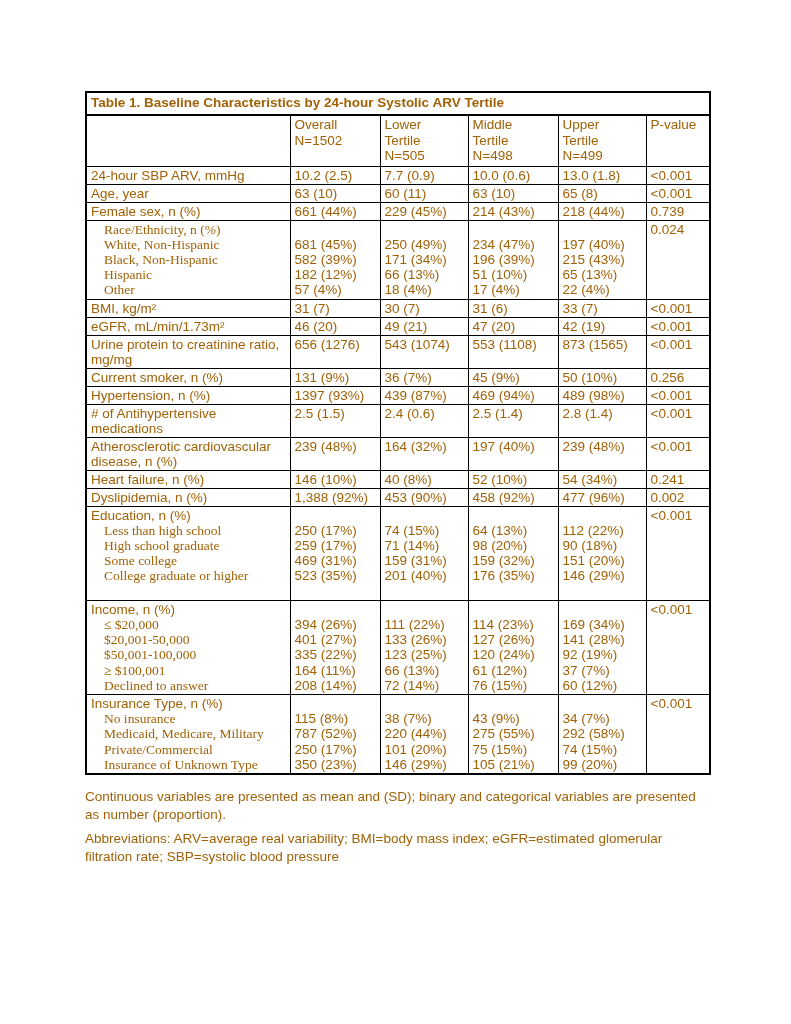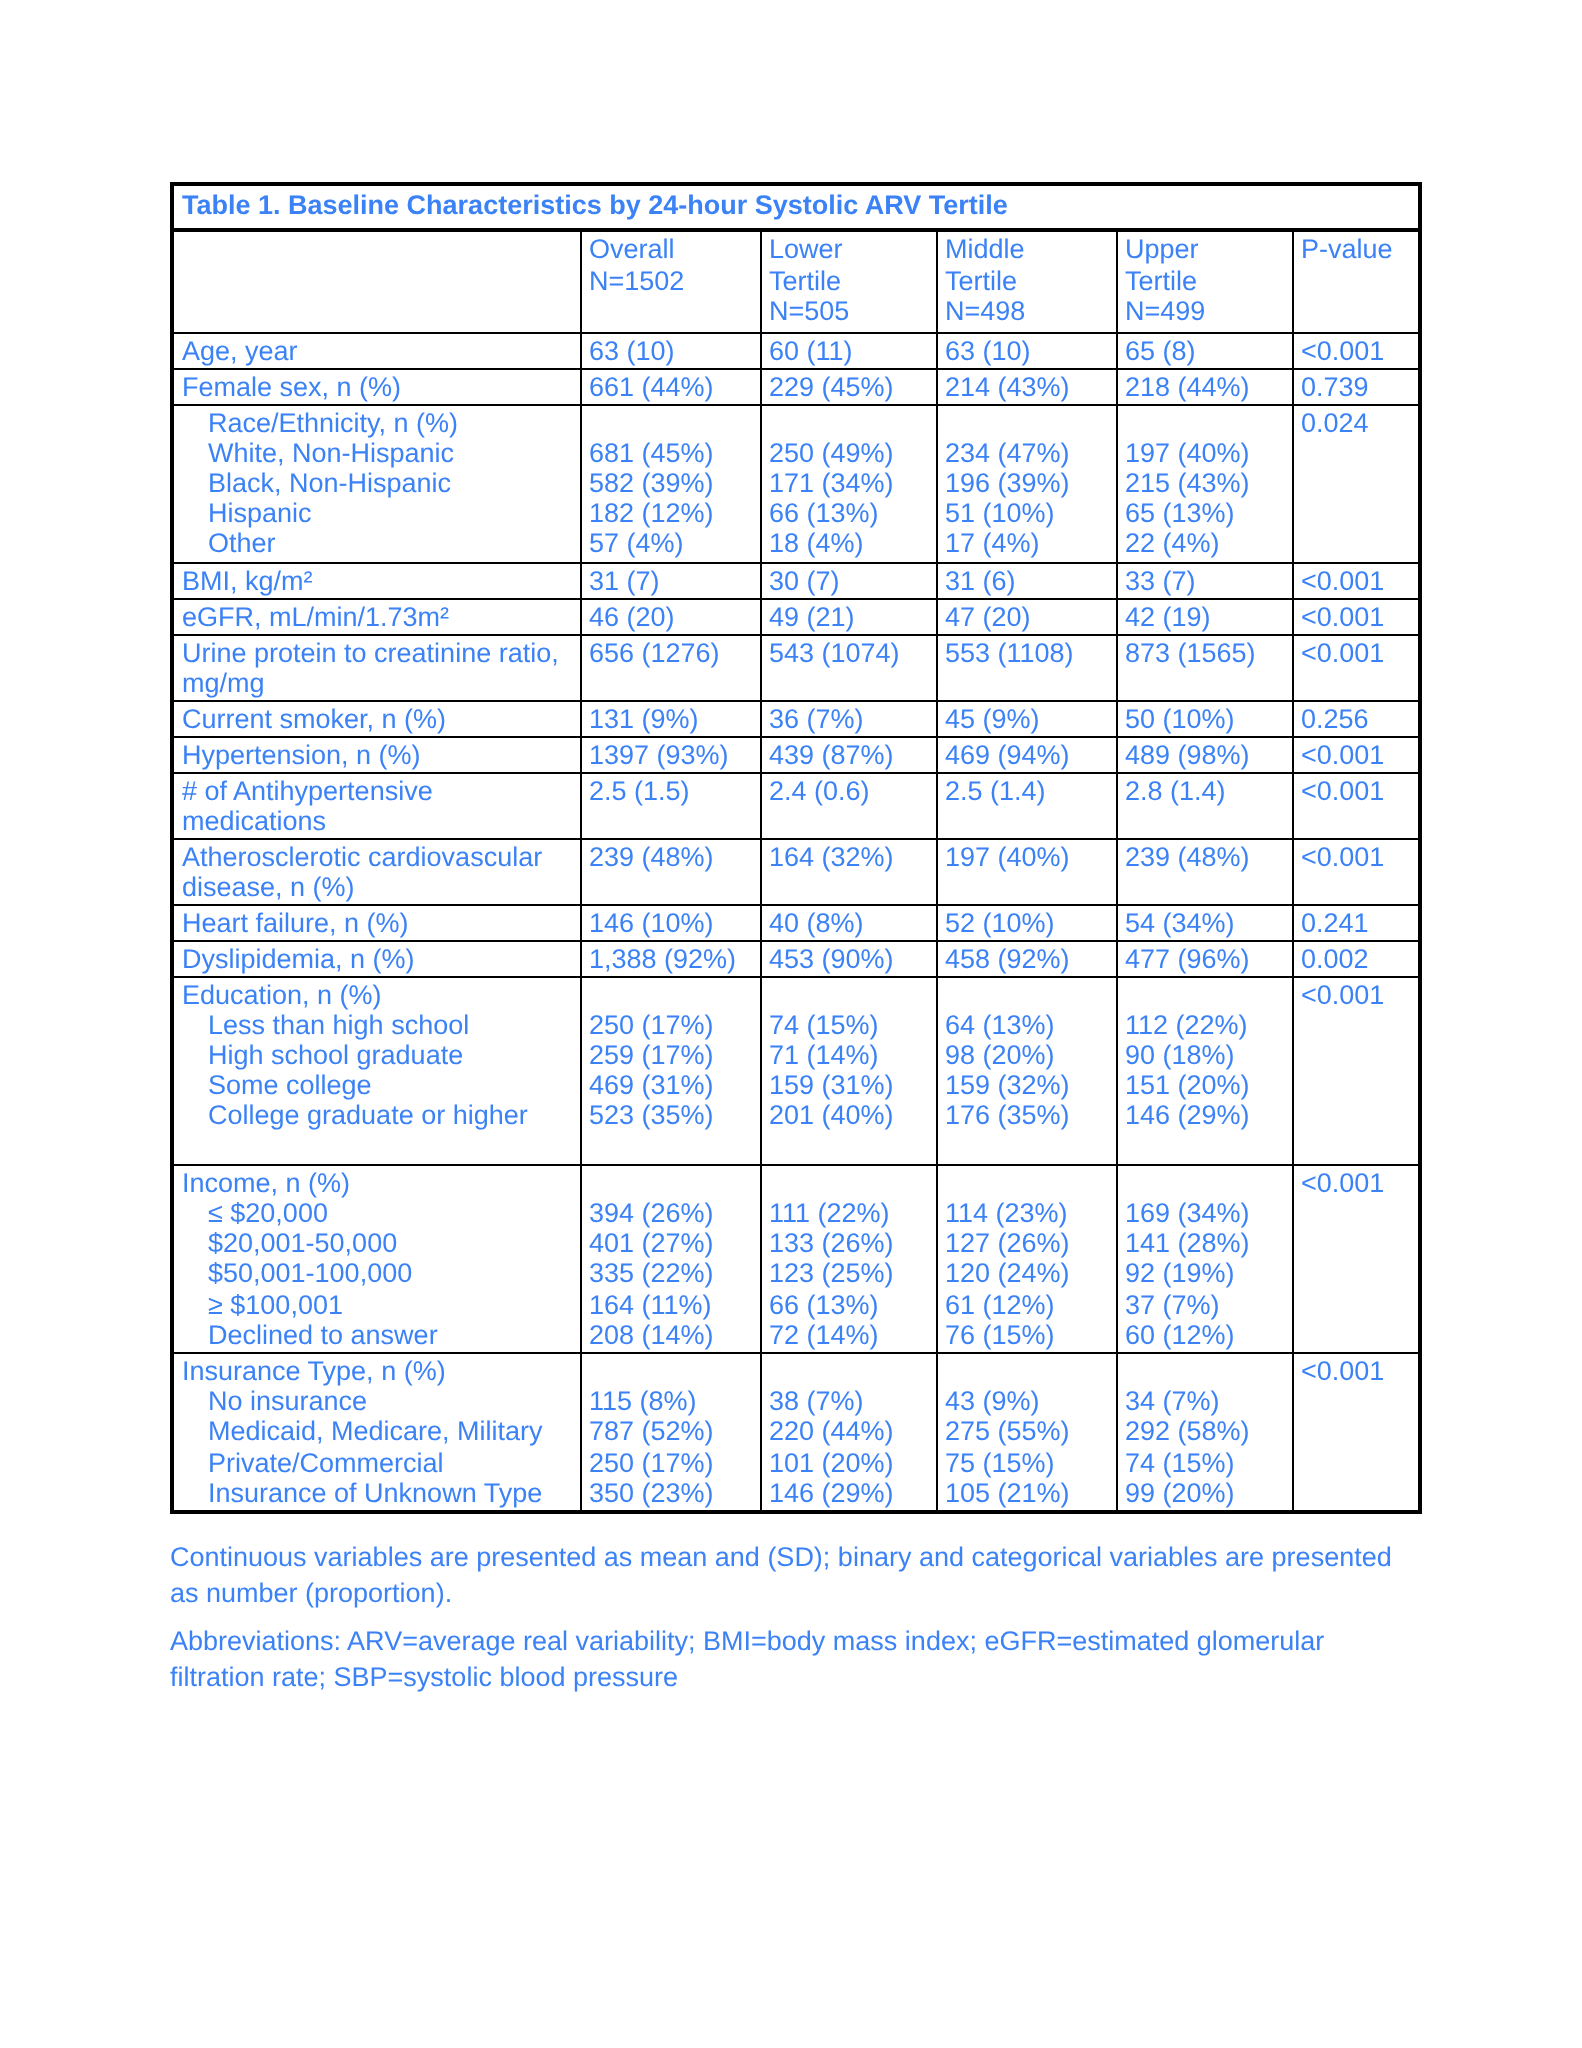--- a/index.html
+++ b/index.html
@@ -4,21 +4,21 @@
 <style>
   * { box-sizing: border-box; }
   html, body { margin: 0; padding: 0; background: #ffffff; }
   .page {
     position: relative;
     width: 791px;
     height: 1024px;
     background: #ffffff;
     font-family: "Liberation Sans", sans-serif;
     font-size: 13.5px;
-    color: #3b82f6;
+    color: #a16207;
     overflow: hidden;
   }
   .doc {
     position: absolute;
     left: 85px;
     top: 91px;
     width: 628px;
   }
   table.baseline {
     border-collapse: collapse;
@@ -36,21 +36,21 @@
   }
   tr.title-row td {
     font-weight: bold;
     border-bottom: 2px solid #000000;
     padding: 2px 4px 3px 4px;
     line-height: 16px;
   }
   tr.header-row td { padding-bottom: 2px; }
   .head-cell div { line-height: 15.5px; }
   .label-cell div, .value-cell div { line-height: 15.2px; }
-  .indent { padding-left: 13px; }
+  .indent { padding-left: 13px; font-family: Liberation Serif, serif; }
   .footnote {
     margin: 5px 0 0 0;
     width: 628px;
     line-height: 18.5px;
   }
   .footnote.second { margin-top: 13px; }
 </style>
 </head>
 <body>
 
@@ -88,20 +88,28 @@
             <td class="head-cell">
               <div class="hline">Upper</div>
               <div class="hline">Tertile</div>
               <div class="hline">N=499</div>
             </td>
             <td class="head-cell">
               <div class="hline">P-value</div>
             </td>
           </tr>
           <tr class="body-row">
+            <td class="label-cell">24-hour SBP ARV, mmHg</td>
+            <td class="value-cell">10.2 (2.5)</td>
+            <td class="value-cell">7.7 (0.9)</td>
+            <td class="value-cell">10.0 (0.6)</td>
+            <td class="value-cell">13.0 (1.8)</td>
+            <td class="p-cell">&lt;0.001</td>
+          </tr>
+          <tr class="body-row">
             <td class="label-cell">Age, year</td>
             <td class="value-cell">63 (10)</td>
             <td class="value-cell">60 (11)</td>
             <td class="value-cell">63 (10)</td>
             <td class="value-cell">65 (8)</td>
             <td class="p-cell">&lt;0.001</td>
           </tr>
           <tr class="body-row">
             <td class="label-cell">Female sex, n (%)</td>
             <td class="value-cell">661 (44%)</td>

